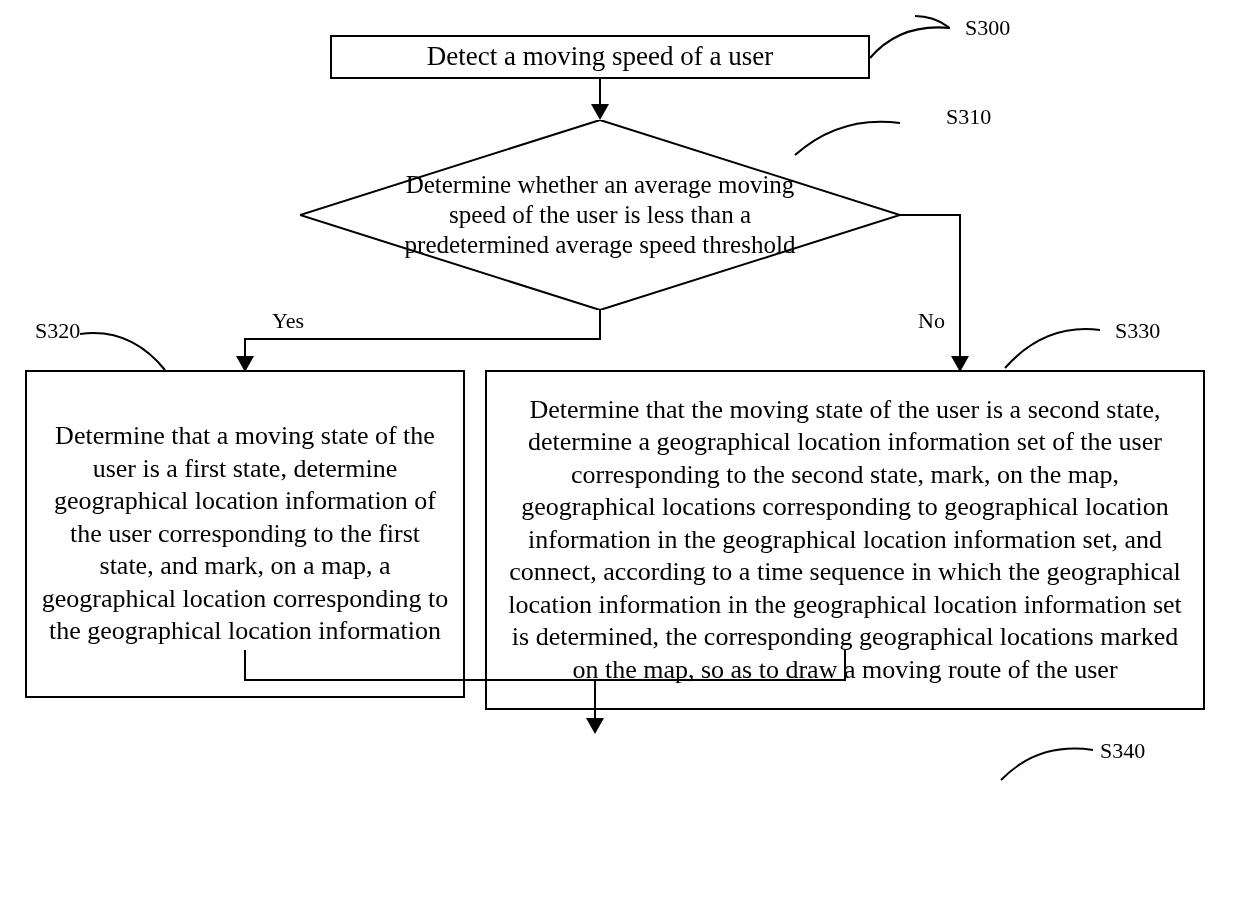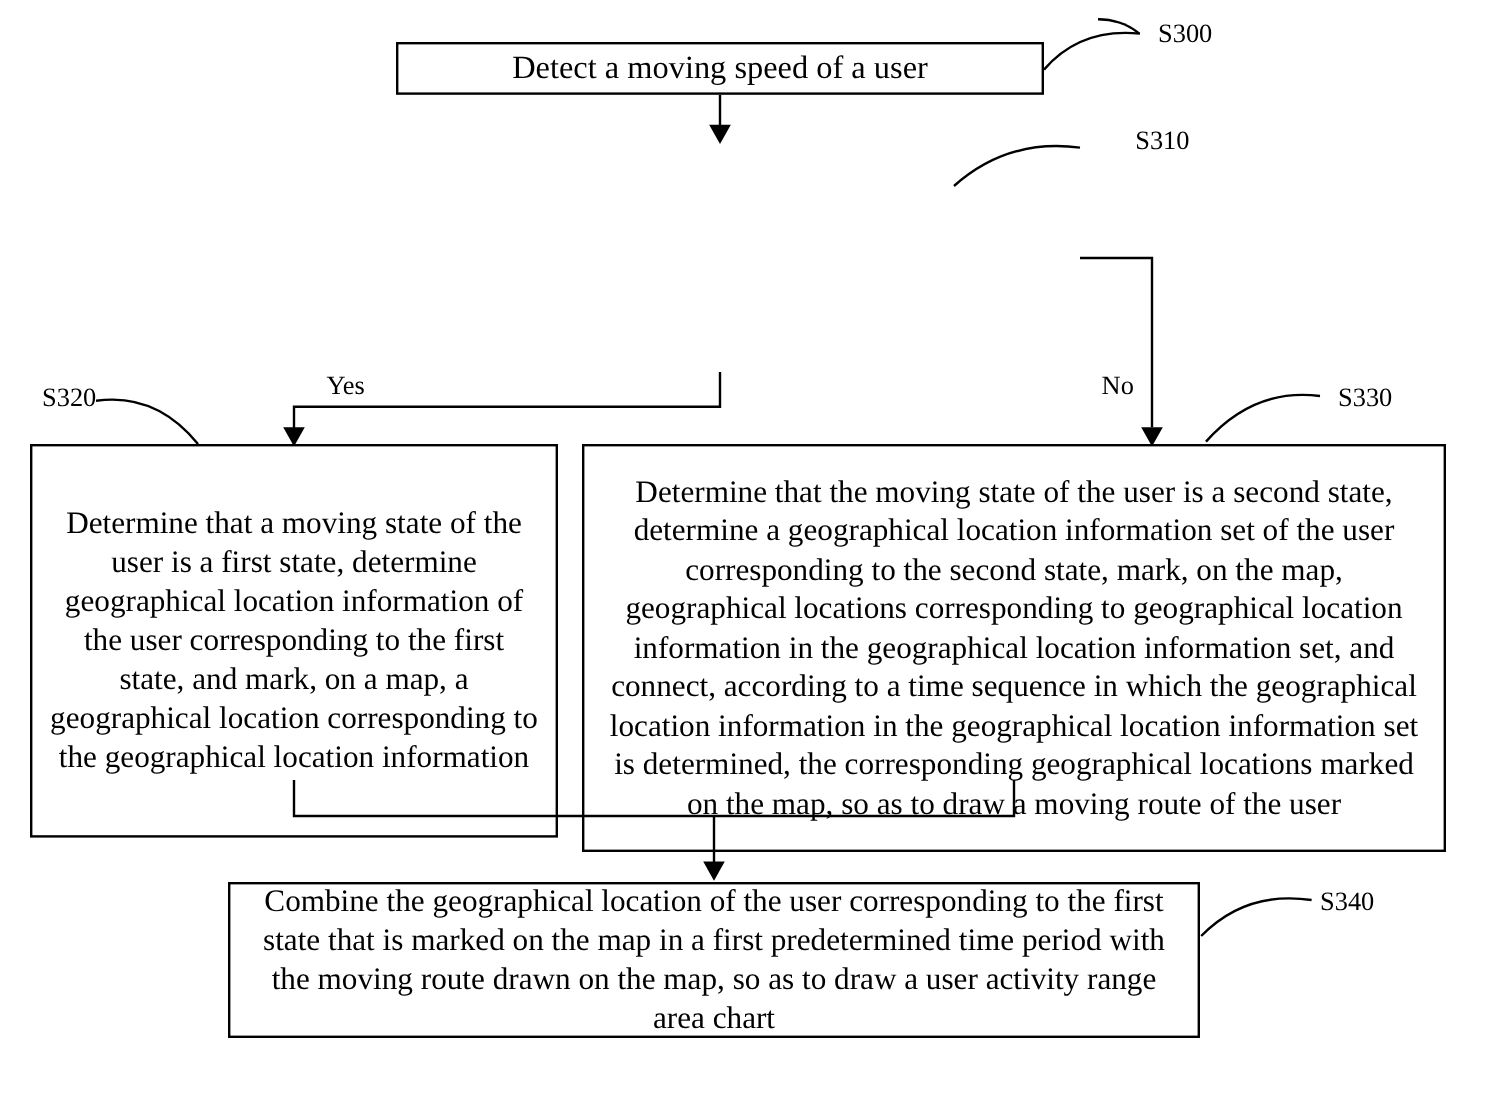--- a/index.html
+++ b/index.html
@@ -90,20 +90,26 @@
   <svg style="position:absolute; left:865px; top:18px; width:100px; height:60px;" viewBox="0 0 100 60">
     <path d="M5 40 Q 35 5 85 10" fill="none" stroke="#000" stroke-width="2"></path>
   </svg>
   <div class="label" style="left:965px; top:15px;">S300</div>
 
   <svg style="position:absolute; left:591px; top:79px; width:18px; height:42px;">
     <line x1="9" y1="0" x2="9" y2="26" stroke="#000" stroke-width="2"></line>
   </svg>
   <div class="arrow-down" style="left:591px; top:104px;"></div>
 
+  <div class="diamond-wrap">
+    <svg width="600" height="190" viewBox="0 0 600 190" style="position:absolute; left:0; top:0;">
+      <polygon points="300,0 600,95 300,190 0,95" fill="#fff" stroke="#000" stroke-width="2"></polygon>
+    </svg>
+    <div class="diamond-text">Determine whether an average moving speed of the user is less than a predetermined average speed threshold</div>
+  </div>
 
   <svg style="position:absolute; left:790px; top:115px; width:120px; height:50px;" viewBox="0 0 120 50">
     <path d="M5 40 Q 50 0 110 8" fill="none" stroke="#000" stroke-width="2"></path>
   </svg>
   <div class="label" style="left:910px; top:104px;margin-left:36px;">S310</div>
 
   <svg style="position:absolute; left:235px; top:309px; width:380px; height:70px;" viewBox="0 0 380 70">
 
     <polyline points="365,1 365,30 10,30 10,50" fill="none" stroke="#000" stroke-width="2"></polyline>
   </svg>
@@ -135,22 +141,19 @@
   </svg>
   <div class="label" style="left:1115px; top:318px;font-family:Liberation Serif, serif;">S330</div>
 
   <svg style="position:absolute; left:235px; top:650px; width:730px; height:90px;" viewBox="0 0 730 90">
 
     <polyline points="10,0 10,30 610,30 610,0" fill="none" stroke="#000" stroke-width="2"></polyline>
     <line x1="360" y1="30" x2="360" y2="70" stroke="#000" stroke-width="2"></line>
   </svg>
   <div class="arrow-down" style="left:586px; top:718px;"></div>
 
-  <div id="box-s340" class="box">
-    <span>Combine the geographical location of the user corresponding to the first state that is marked on the map in a first predetermined time period with the moving route drawn on the map, so as to draw a user activity range area chart</span>
-  </div>
 
   <svg style="position:absolute; left:998px; top:740px; width:100px; height:55px;" viewBox="0 0 100 55">
     <path d="M3 40 Q 40 2 95 10" fill="none" stroke="#000" stroke-width="2"></path>
   </svg>
   <div class="label" style="left:1100px; top:738px;">S340</div>
 
 </div>
 
 </body></html>

